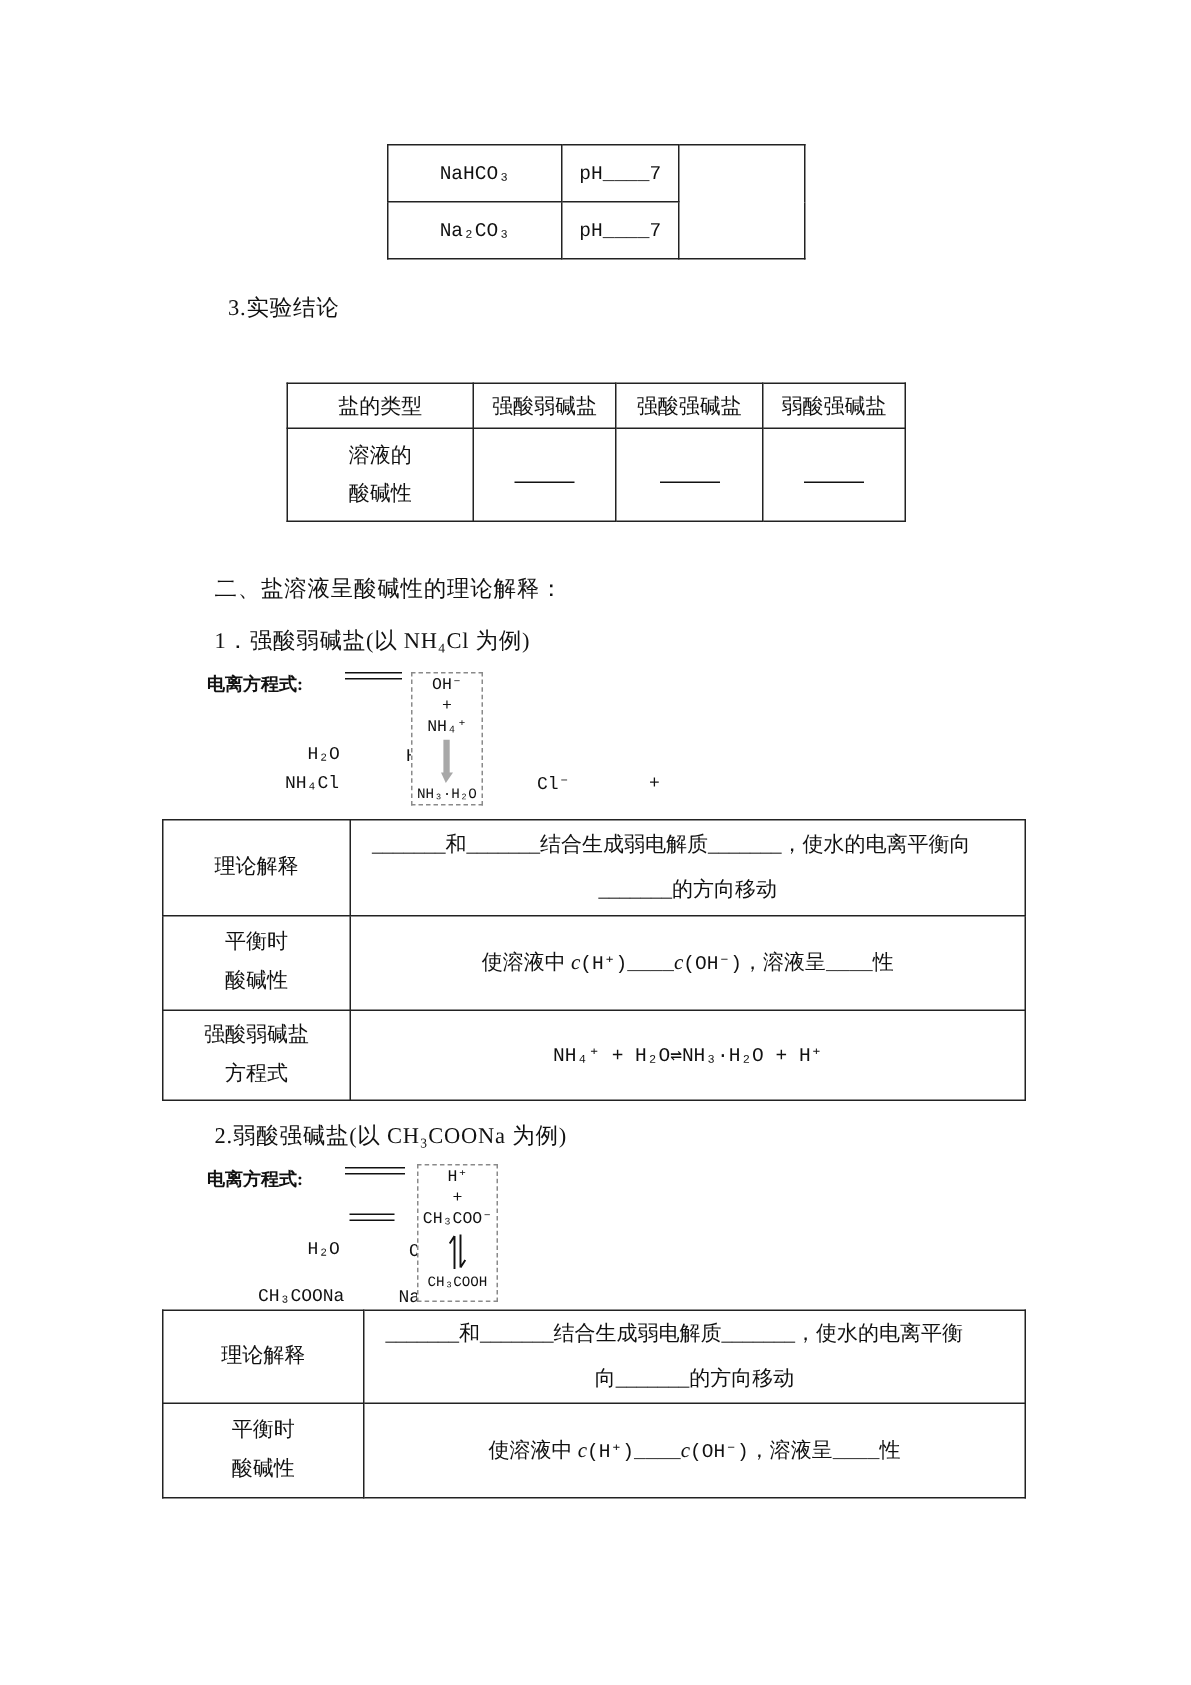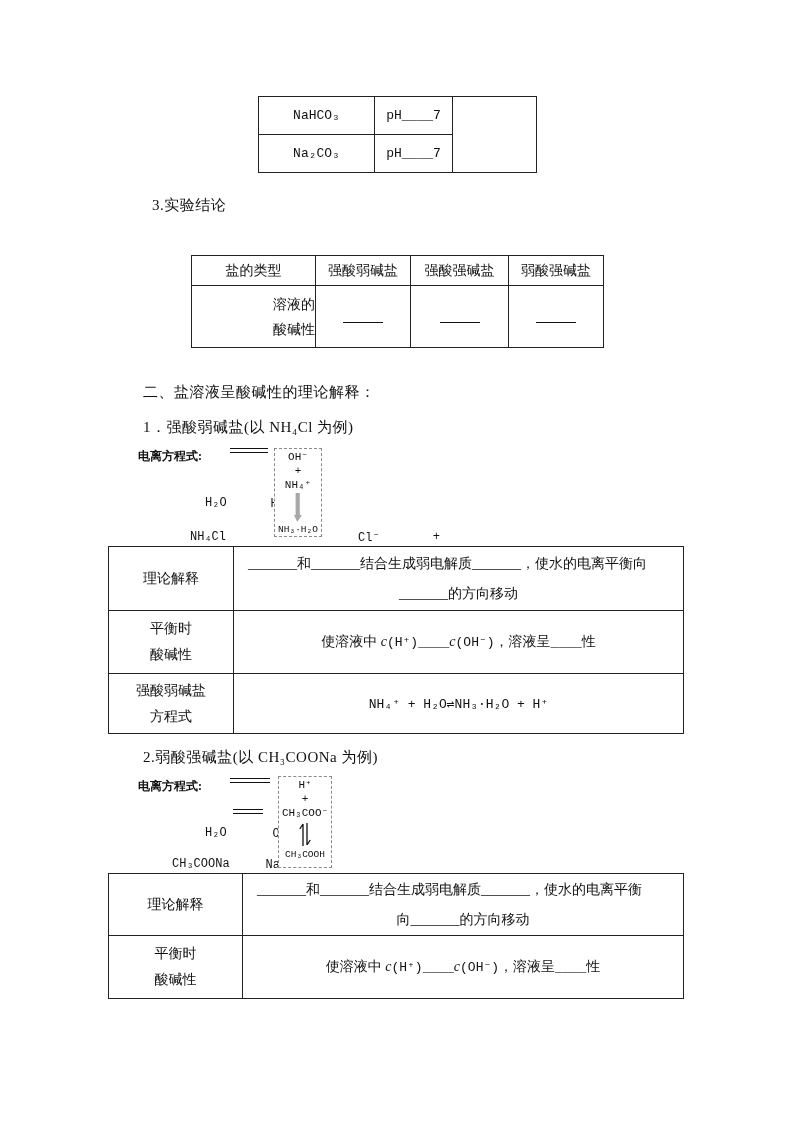--- a/index.html
+++ b/index.html
@@ -17,21 +17,21 @@
   .tbl td,.tbl th{border:1px solid #222;padding:0;font-weight:normal;vertical-align:middle;text-align:center;}
 
   
   #ph-table{left:258px;top:96px;width:278px;}
   #ph-table td{height:38px;font-size:13px;margin-top:44px;}
 
   
   #conclusion-table{left:191px;top:255px;width:412px;font-size:14px;border-radius:21px;}
   #conclusion-table th{height:30px;font-size:14px;}
   #conclusion-table td{height:62px;}
-  #conclusion-table .two-line span{display:block;line-height:25px;text-align:right;}
+  #conclusion-table .two-line span{display:block;line-height:25px;}
   .blank-line{display:inline-block;width:40px;border-bottom:1.3px solid #111;height:1px;}
   #conclusion-table td.blank-cell{vertical-align:bottom;padding-bottom:20px;}
 
   
   .heading{position:absolute;white-space:nowrap;font-size:15px;letter-spacing:0.5px;}
 
   
   .diag{position:absolute;}
   .diag-line{position:absolute;display:flex;white-space:nowrap;font-size:12px;}
   .diag-line .fm{font-size:12px;margin-top:48px;}
@@ -106,21 +106,21 @@
   <div class="heading" style="left:143px;top:418px;">1．强酸弱碱盐(以 NH₄Cl 为例)</div>
 
   <div class="diag" id="diag1" style="left:138px;top:446px;width:215px;height:96px;">
     <div class="diag-line" style="left:0;top:2px;">
       <span class="cn" style="font-weight:bold;">电离方程式:</span>
       <span class="fm" style="margin-left:3px;">H₂O</span>
       <span class="dbl" style="width:38px;"></span>
       <span class="fm">H⁺</span>
       <span class="fm" style="margin-left:5px;">+</span>
     </div>
-    <div class="diag-line" style="left:52px;top:36px;gap:48px;">
+    <div class="diag-line" style="left:52px;top:21px;gap:48px;">
       <span class="fm">NH₄Cl</span>
       <span class="dbl" style="width:30px;"></span>
       <span class="fm">Cl⁻</span>
       <span class="fm" style="margin-left:5px;">+</span>
     </div>
     <div class="dashed-box" style="left:136px;top:2px;width:48px;height:89px;">
       <span class="bx fm" style="margin-top:1px;">OH⁻</span>
       <span class="bx fm">+</span>
       <span class="bx fm">NH₄⁺</span>
       <svg width="14" height="30" viewBox="0 0 14 30" style="margin:1px 0;">

